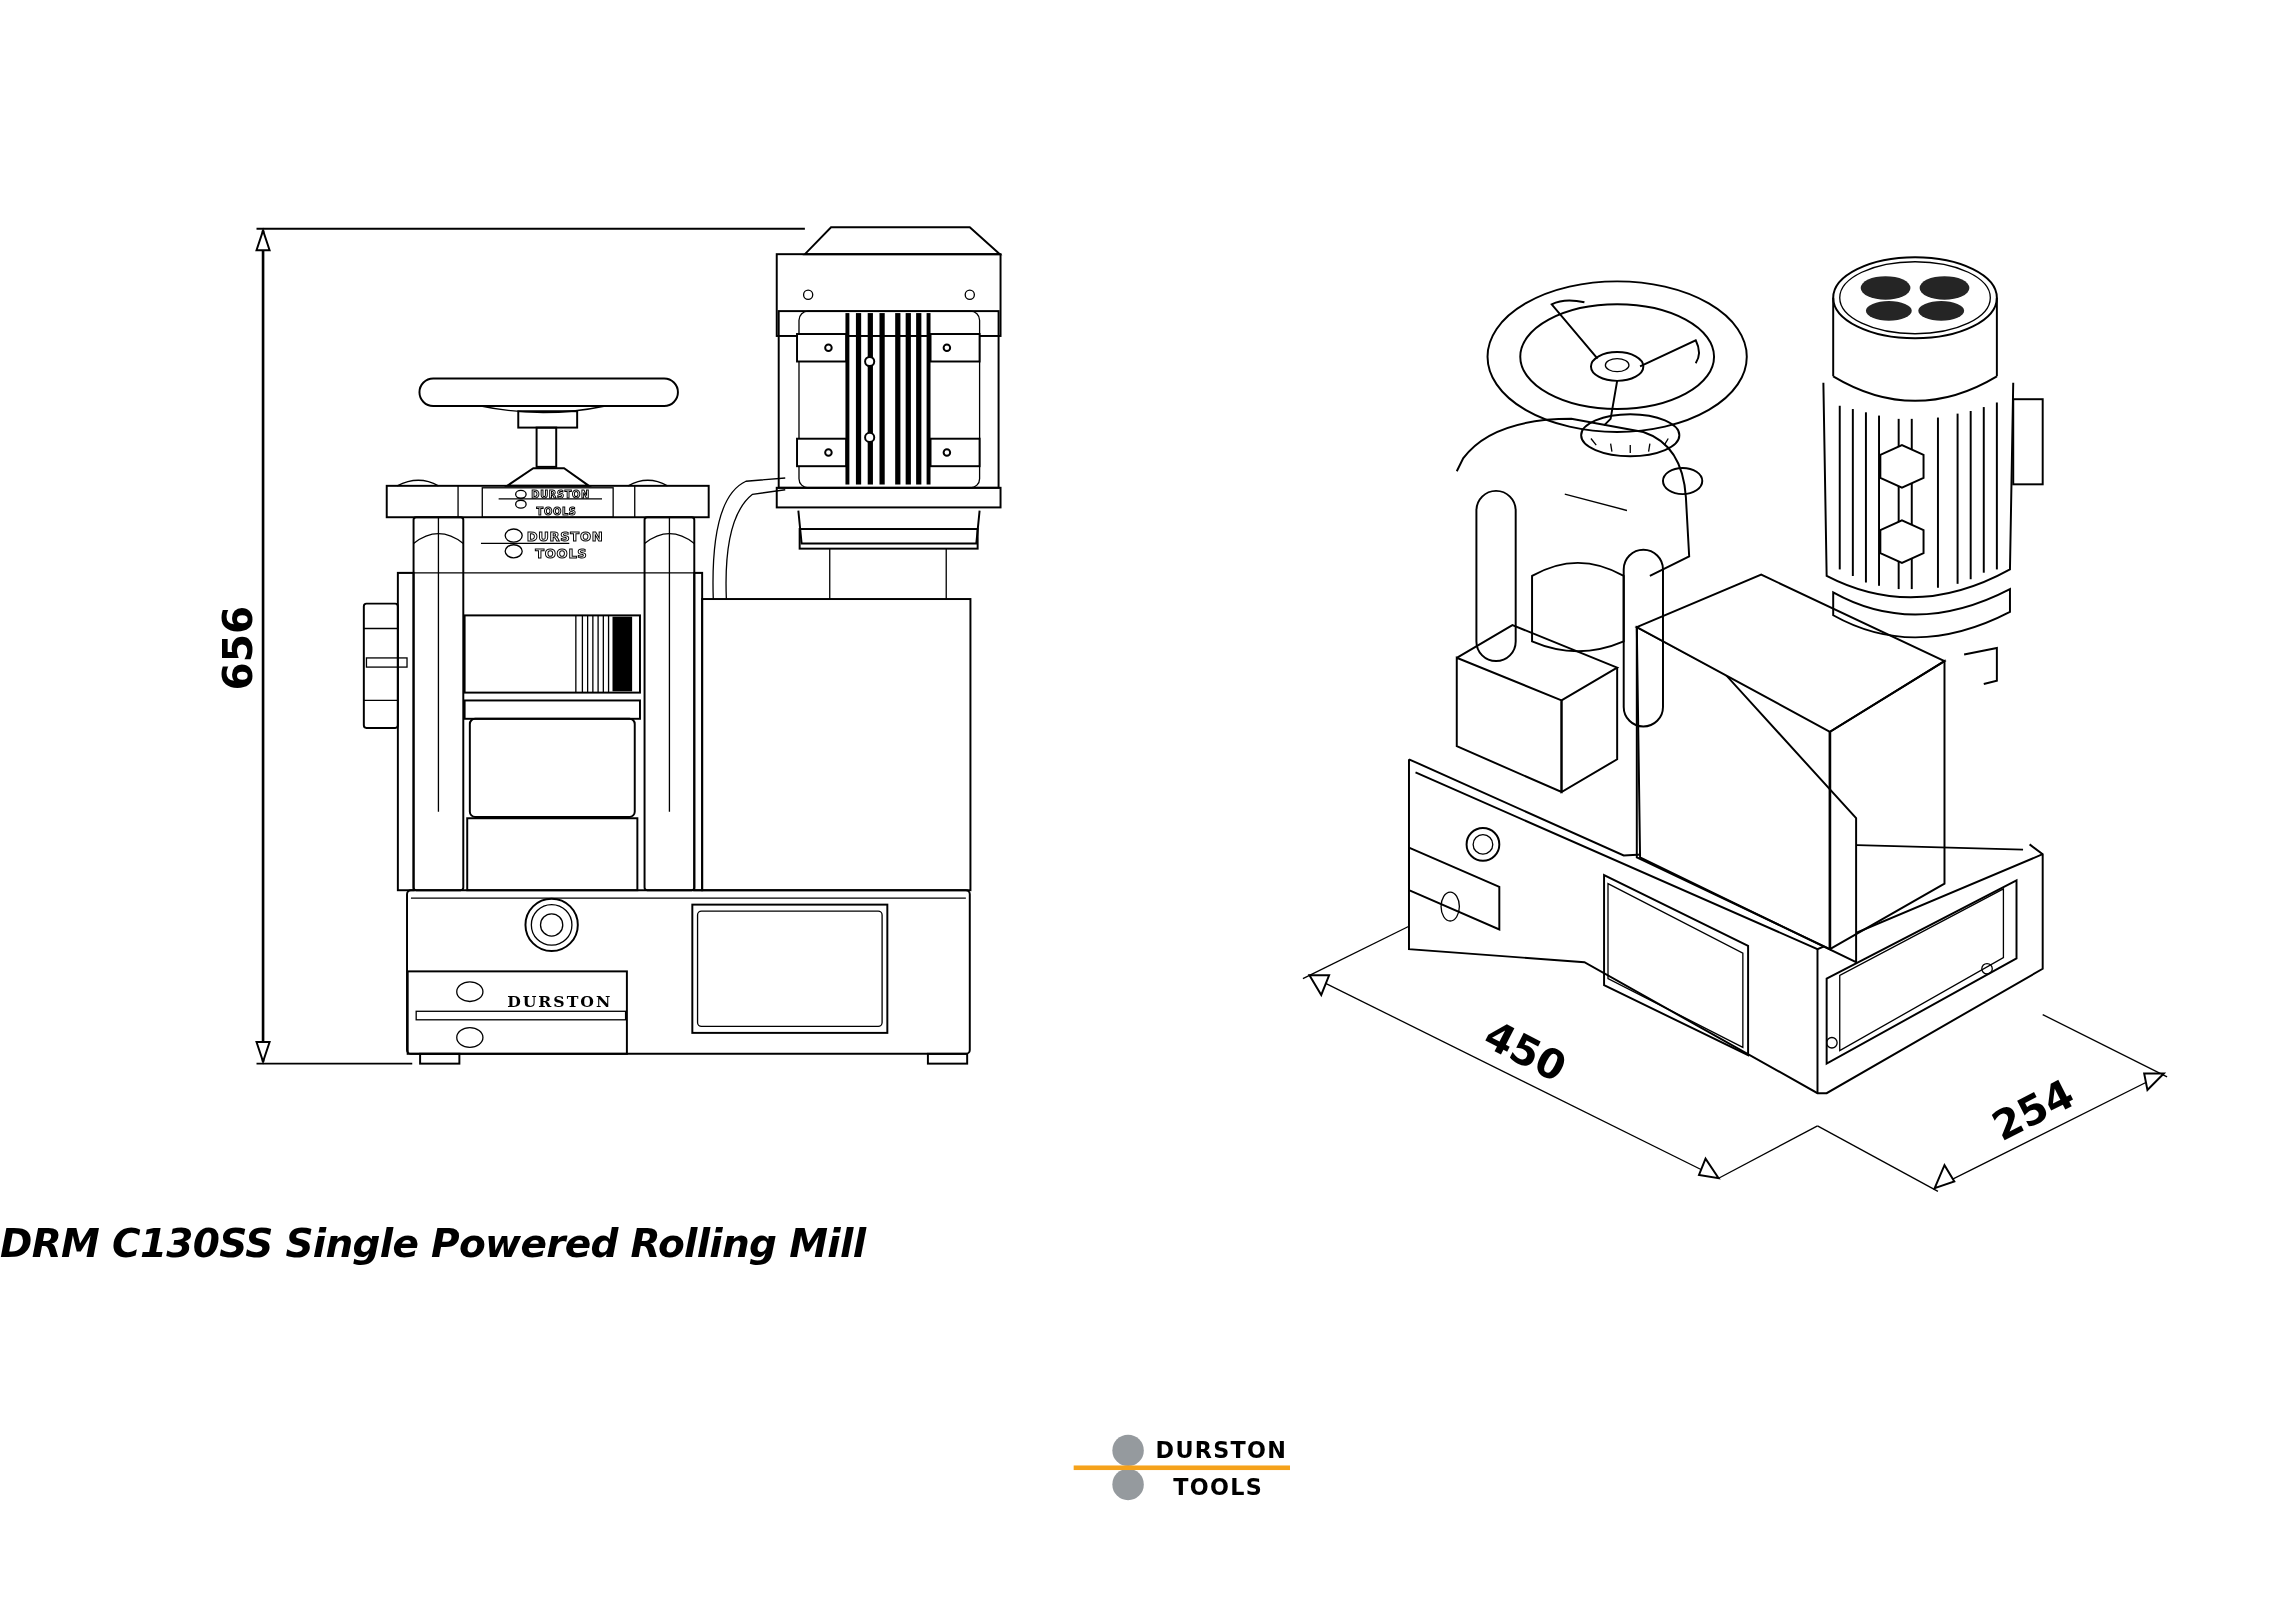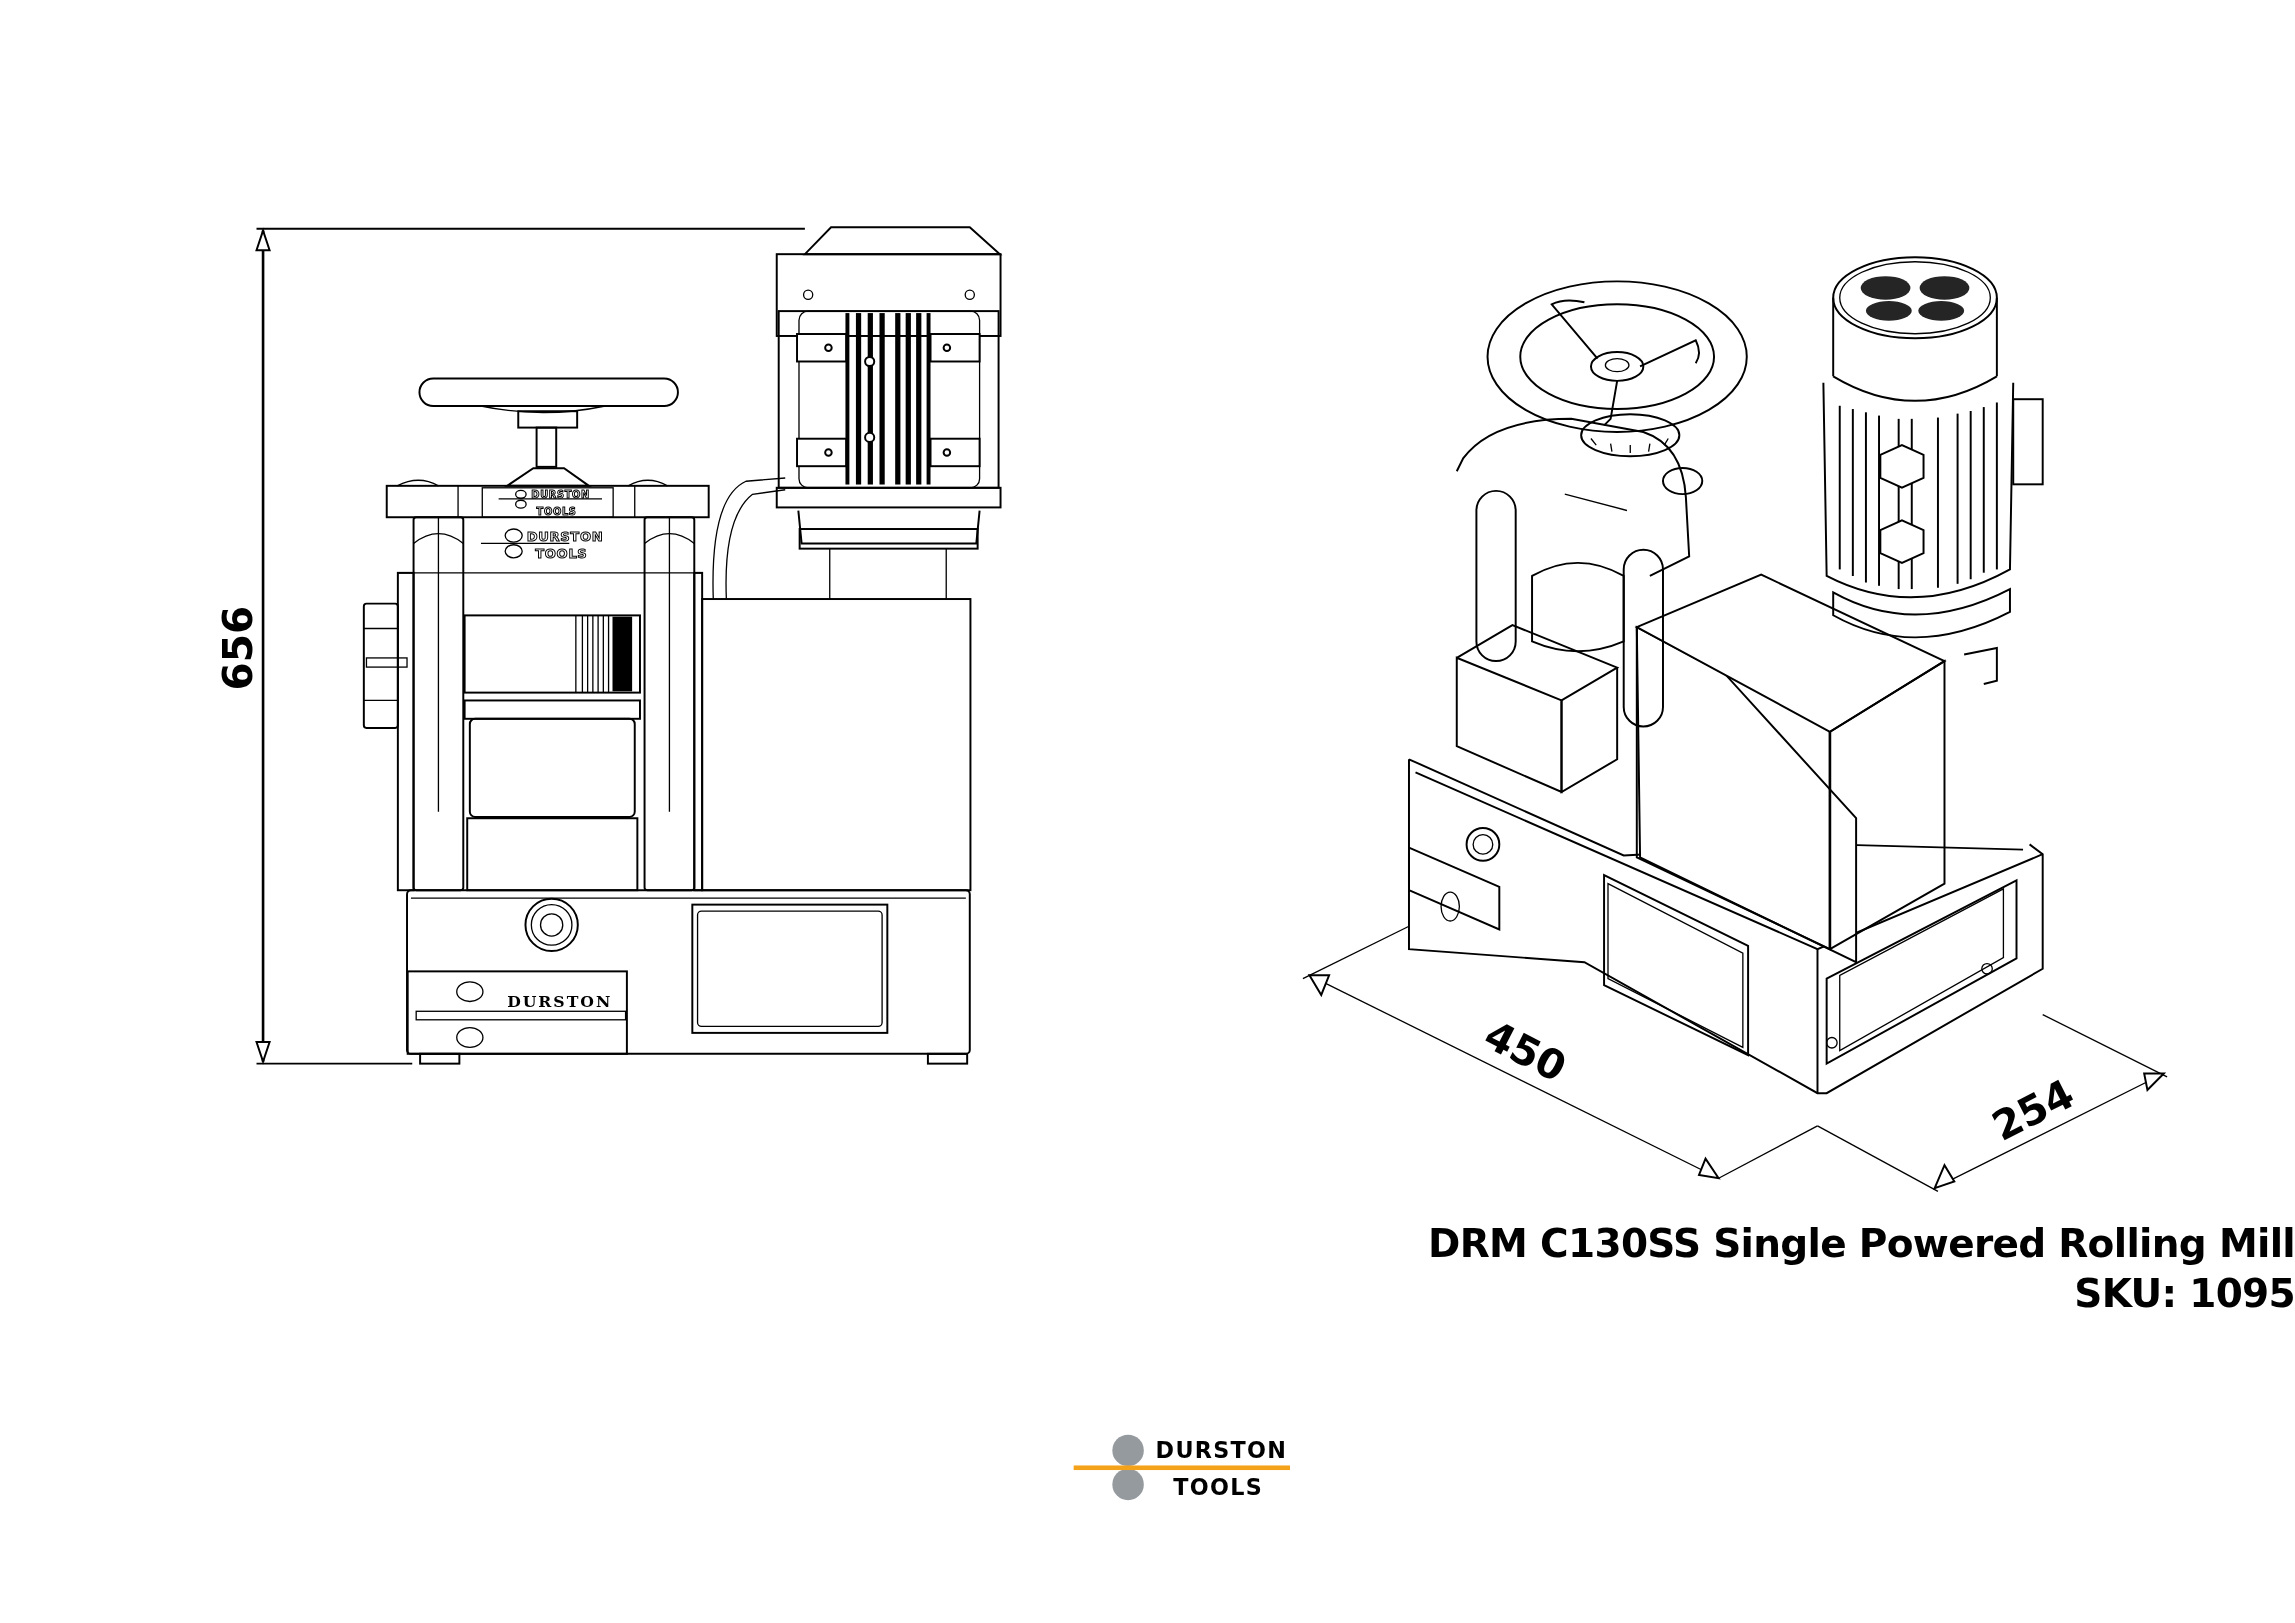--- a/index.html
+++ b/index.html
@@ -5,21 +5,21 @@
   html,body{margin:0;padding:0;background:#ffffff;}
   body{width:2295px;height:1623px;position:relative;overflow:hidden;font-family:"DejaVu Sans",sans-serif;}
   .abs{position:absolute;}
   svg.draw{position:absolute;left:0;top:0;}
   .ln{fill:none;stroke:#000;stroke-width:3;}
   .ln2{fill:none;stroke:#000;stroke-width:4;}
   .thin{fill:none;stroke:#000;stroke-width:2;}
   .fill-w{fill:#fff;stroke:#000;stroke-width:3;}
   .blk{fill:#000;}
   .dimtext{font-family:"DejaVu Sans",sans-serif;font-weight:bold;font-size:62px;fill:#000;}
-  .title-block{position:absolute;left:0;width:2295px;text-align:right;}
+  .title-block{position:absolute;left:0;width:2295px;text-align:left;font-style:italic;}
   .title-line{font-family:"DejaVu Sans",sans-serif;font-weight:bold;color:#000;font-size:39px;line-height:50px;letter-spacing:-0.7px;}
   .logo{position:absolute;left:1054px;top:1424px;width:236px;height:79px;}
   .logo-text{font-family:"DejaVu Sans",sans-serif;font-weight:bold;font-size:34px;fill:#000;letter-spacing:2px;}
   .label-small{font-family:"DejaVu Serif",serif;font-weight:bold;font-size:24px;fill:#000;letter-spacing:3px;}
   .label-tiny{font-family:"DejaVu Sans",sans-serif;font-weight:bold;font-size:15px;fill:#fff;stroke:#000;stroke-width:1.5;letter-spacing:1px;}
 </style>
 </head>
 <body>
 
 <div class="abs" style="left:0;top:0;width:1047px;height:1113px;">
@@ -269,21 +269,20 @@
     <line class="thin" x1="2955" y1="1815" x2="3305" y2="1640"></line>
     <polygon class="fill-w" points="2955,1815 2970,1780 2985,1805"></polygon>
     <polygon class="fill-w" points="3305,1640 3280,1665 3275,1640"></polygon>
     <text class="dimtext" transform="translate(3115,1715) rotate(-27)" text-anchor="middle">254</text>
   </g>
 </svg>
 </div>
 
 <div class="title-block" style="top:1219px;">
   <div class="title-line">DRM C130SS Single Powered Rolling Mill</div>
-  <div class="title-line">SKU: 1095</div>
 </div>
 
 <div class="logo">
   <svg width="236" height="79" viewBox="0 0 360 120">
     <circle cx="113" cy="40" r="24" fill="#959A9E"></circle>
     <circle cx="113" cy="92" r="24" fill="#959A9E"></circle>
     <rect x="30" y="63" width="340" height="7" fill="#F5A21B"></rect>
     <text class="logo-text" x="155" y="52">DURSTON</text>
     <text class="logo-text" x="182" y="108">TOOLS</text>
   </svg>

